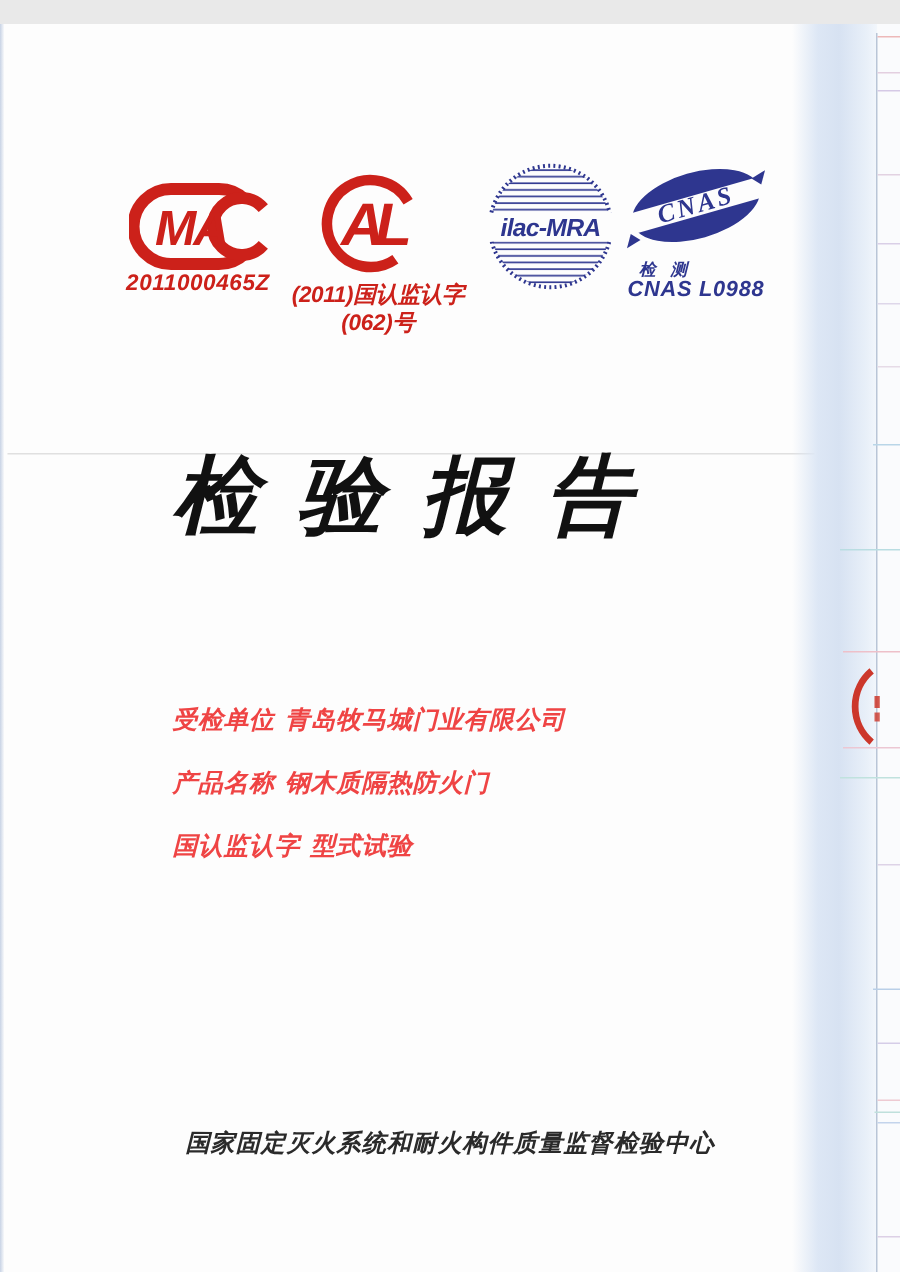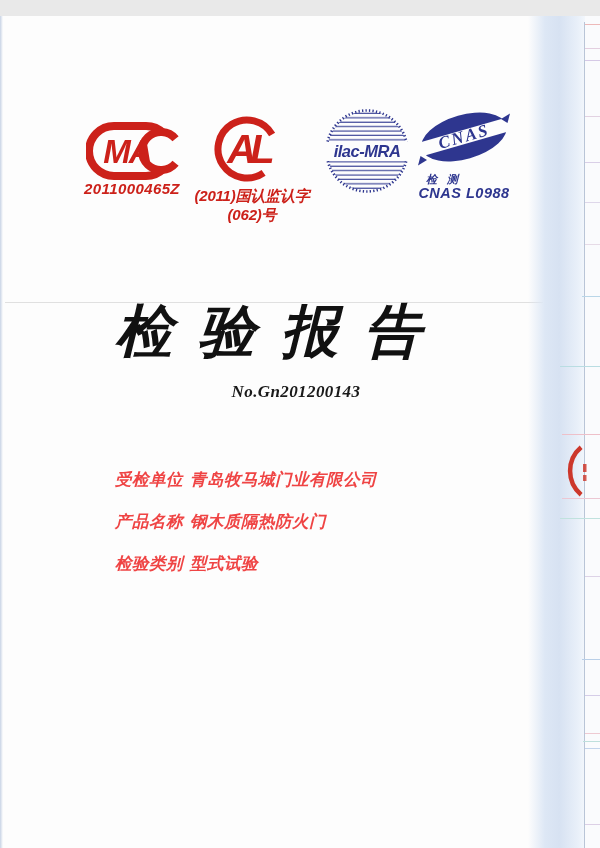--- a/index.html
+++ b/index.html
@@ -114,32 +114,32 @@
       <text x="47" y="32" text-anchor="middle" font-size="17" font-weight="bold" fill="#2e368f" font-family="Liberation Serif, serif" letter-spacing="2">CNAS</text>
     </g>
     <path d="M 84 9 L 93 3.5 L 90.5 13 Z" fill="#2e368f"></path>
     <path d="M 10 50 L 1 55.5 L 3.5 46 Z" fill="#2e368f"></path>
   </svg>
   <div class="cnas-sub1">检测</div>
   <div class="cnas-sub2">CNAS L0988</div>
 
   <h1 class="title">检验报告</h1>
 
-  <div class="report-no">No.Gn201200143</div>
 
   <div class="fields">
     <div class="field-row">
       <span class="field-label">受检单位</span><span class="field-value">青岛牧马城门业有限公司</span>
     </div>
     <div class="field-row">
       <span class="field-label">产品名称</span><span class="field-value">钢木质隔热防火门</span>
     </div>
     <div class="field-row">
-      <span class="field-label">检验类别</span><span class="field-value">型式试验</span>
+      <span class="field-label">国认监认字</span><span class="field-value">型式试验</span>
     </div>
   </div>
 
+  <div class="footer">国家固定灭火系统和耐火构件质量监督检验中心</div>
 
   <div class="bottom-l1"></div>
   <div class="bottom-l2"></div>
   <div class="bottom-l3"></div>
 
 </div>
 
 </body></html>

